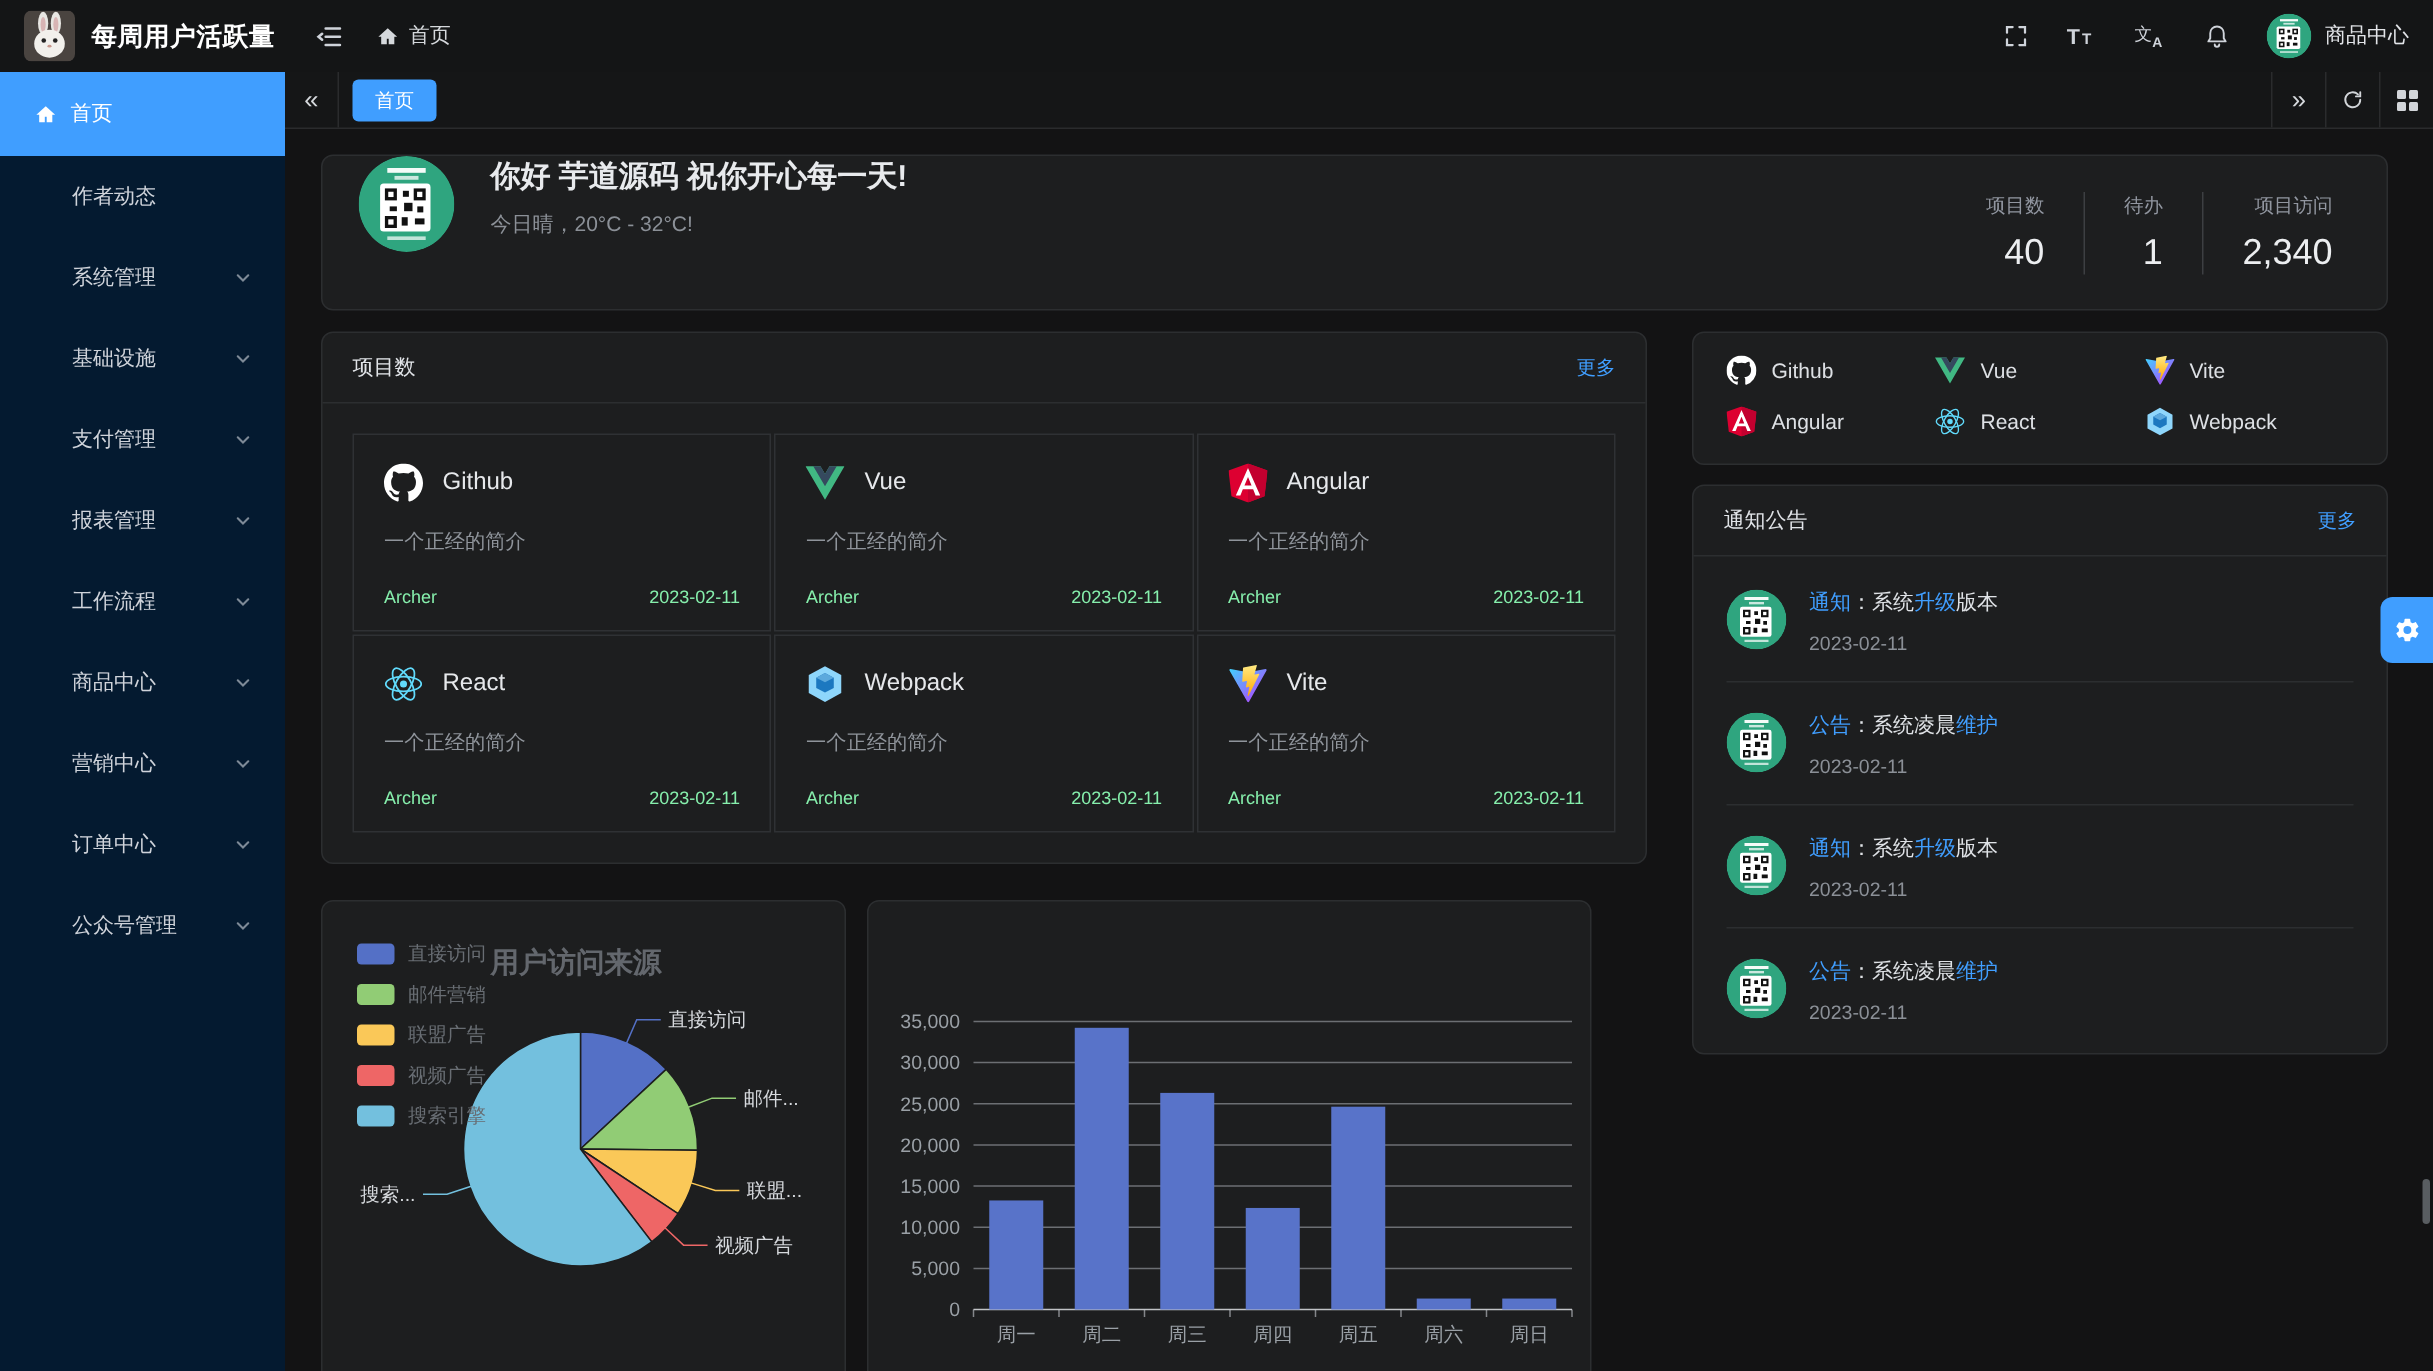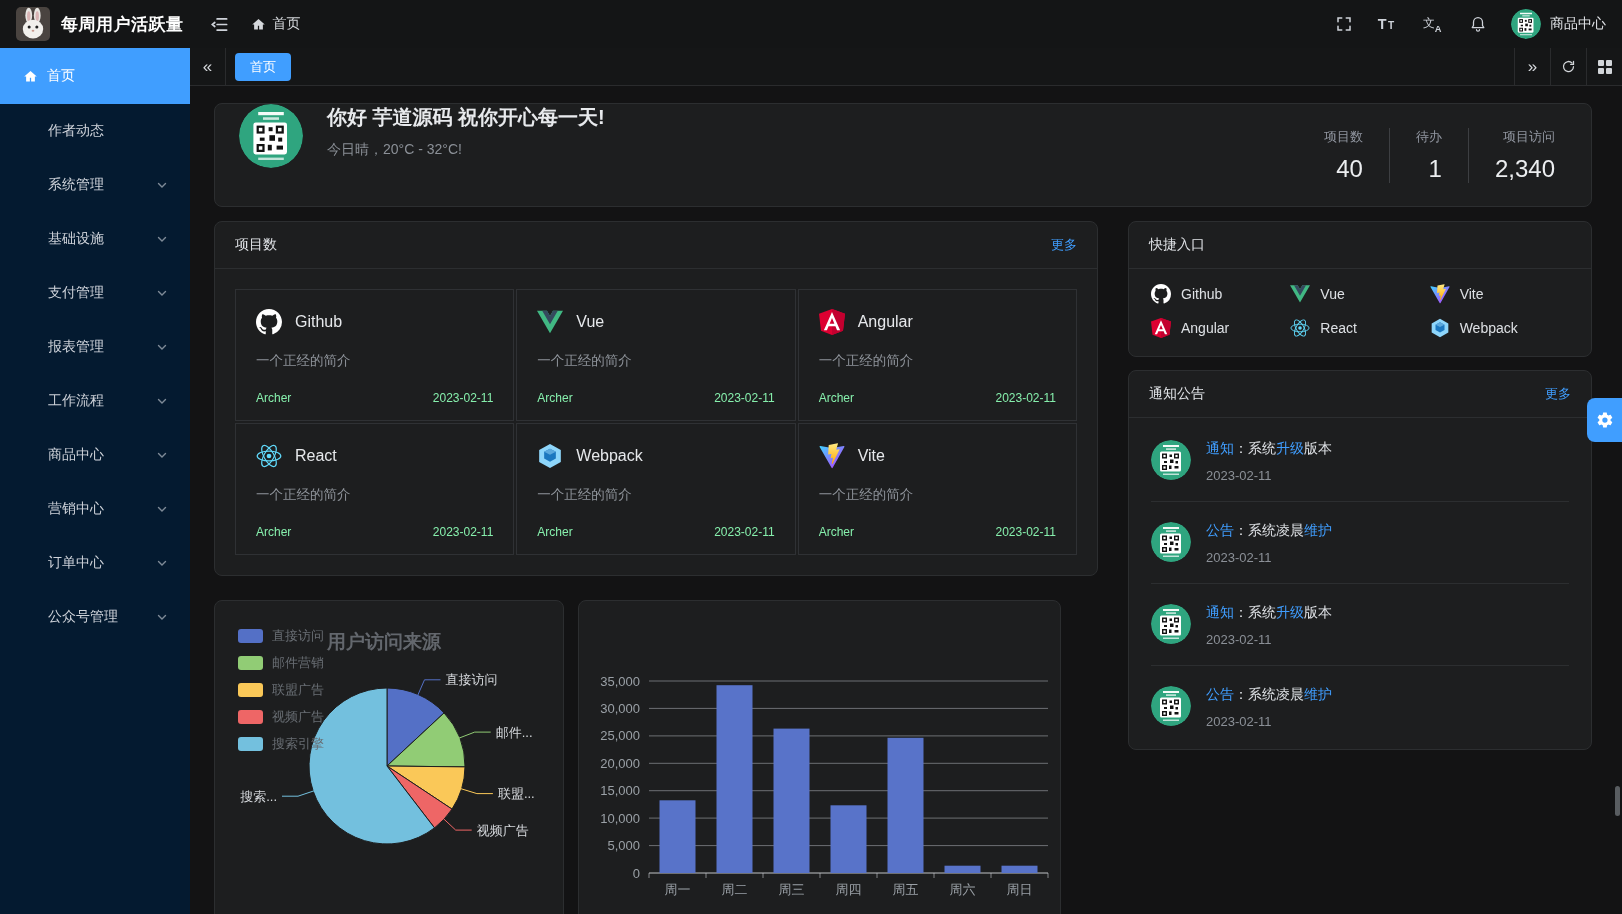--- a/index.html
+++ b/index.html
@@ -536,23 +536,20 @@
               <line x1="355.0" y1="272" x2="355.0" y2="277" stroke="#c9ccd2" stroke-width="1" opacity="0.6"></line>
               <line x1="412.0" y1="272" x2="412.0" y2="277" stroke="#c9ccd2" stroke-width="1" opacity="0.6"></line>
               <line x1="469.0" y1="272" x2="469.0" y2="277" stroke="#c9ccd2" stroke-width="1" opacity="0.6"></line>
             </svg>
         </section>
       </div>
     </div>
 
     <div class="col-right">
       <section class="panel">
-        <div class="panel-header">
-          <span>快捷入口</span>
-        </div>
         <div class="shortcut-grid" id="shortcut-grid">
             <div class="shortcut-item">
               <svg width="20" height="20" viewBox="0 0 16 16">
                 <path fill="#fff" d="M8 0C3.58 0 0 3.58 0 8c0 3.54 2.29 6.53 5.47 7.59.4.07.55-.17.55-.38 0-.19-.01-.82-.01-1.49-2.01.37-2.53-.49-2.69-.94-.09-.23-.48-.94-.82-1.13-.28-.15-.68-.52-.01-.53.63-.01 1.08.58 1.23.82.72 1.21 1.87.87 2.33.66.07-.52.28-.87.51-1.07-1.78-.2-3.64-.89-3.64-3.95 0-.87.31-1.59.82-2.15-.08-.2-.36-1.02.08-2.12 0 0 .67-.21 2.2.82.64-.18 1.32-.27 2-.27s1.36.09 2 .27c1.53-1.04 2.2-.82 2.2-.82.44 1.1.16 1.92.08 2.12.51.56.82 1.27.82 2.15 0 3.07-1.87 3.75-3.65 3.95.29.25.54.73.54 1.48 0 1.07-.01 1.93-.01 2.2 0 .21.15.46.55.38A8.01 8.01 0 0 0 16 8c0-4.42-3.58-8-8-8z"></path>
               </svg>
               <span class="shortcut-label">Github</span>
             </div>
             <div class="shortcut-item">
               <svg width="20" height="20" viewBox="0 0 256 221">
                 <path fill="#41B883" d="M204.8 0H256L128 220.8 0 0h97.92L128 51.2 157.44 0z"></path>

